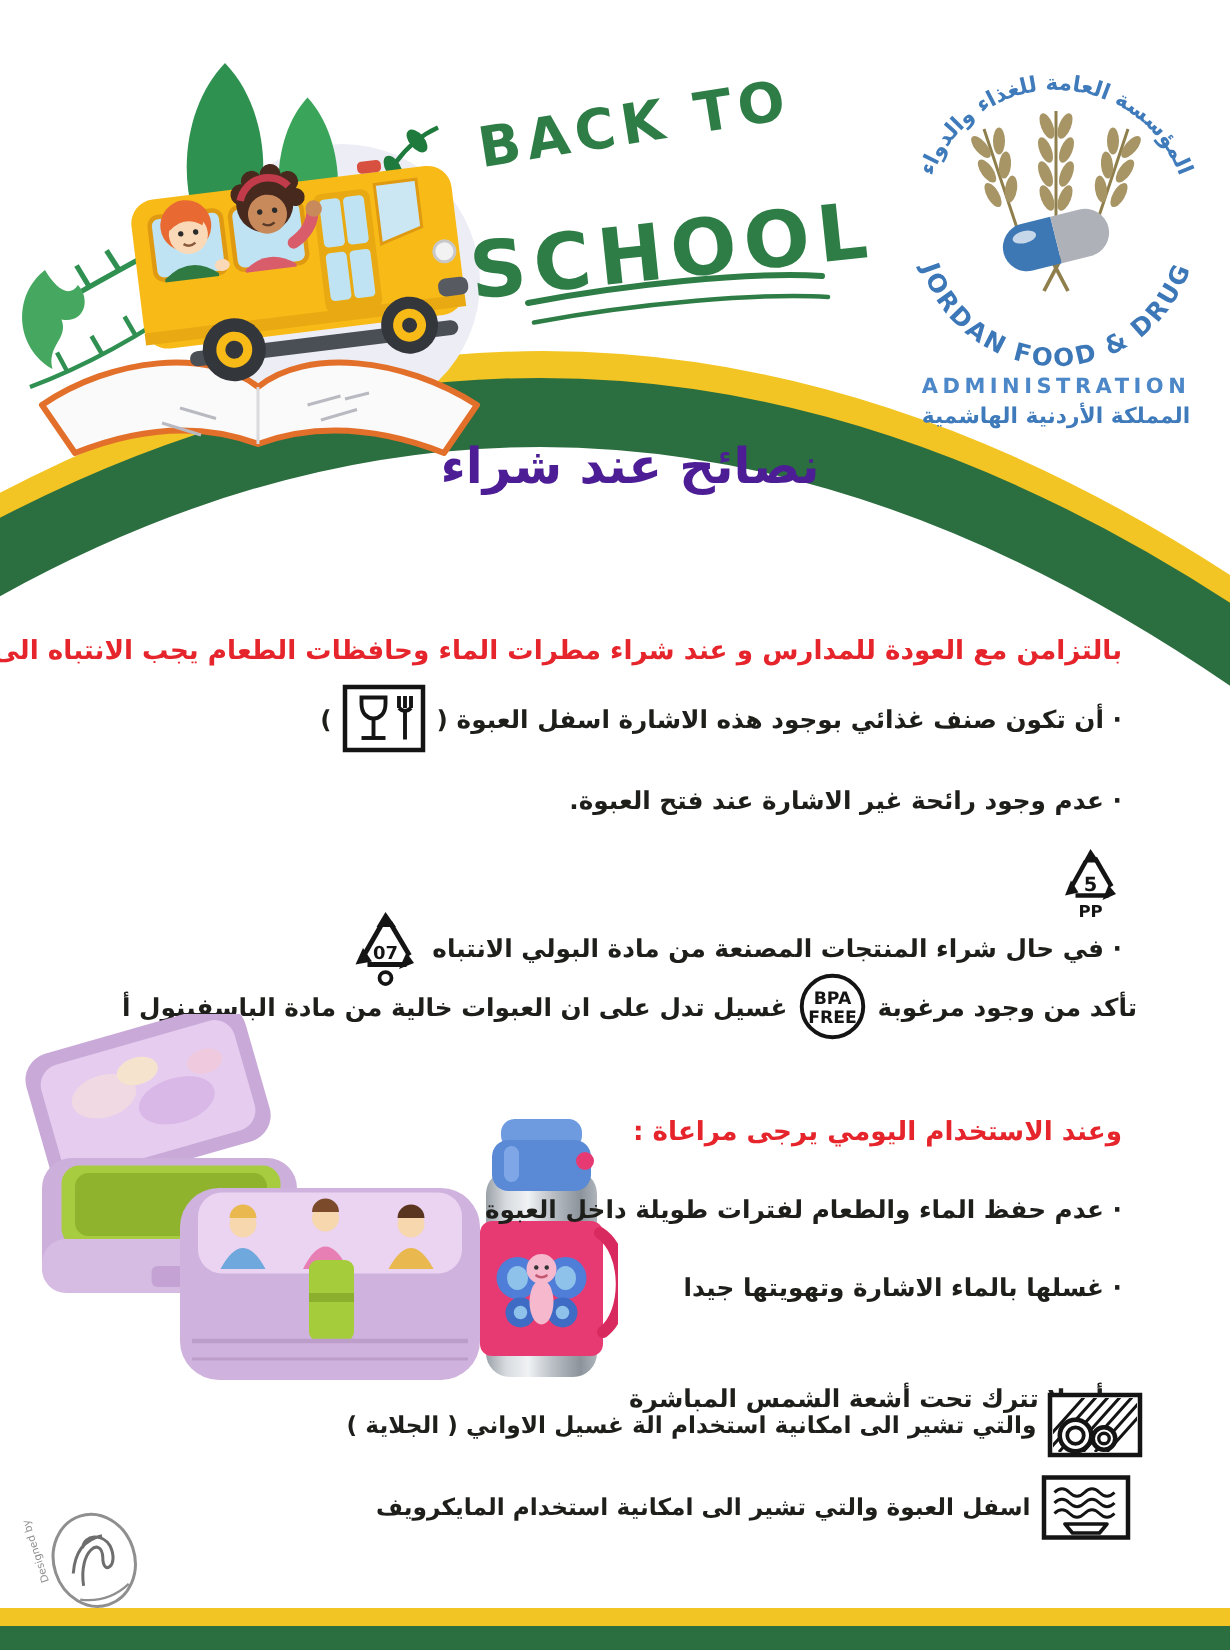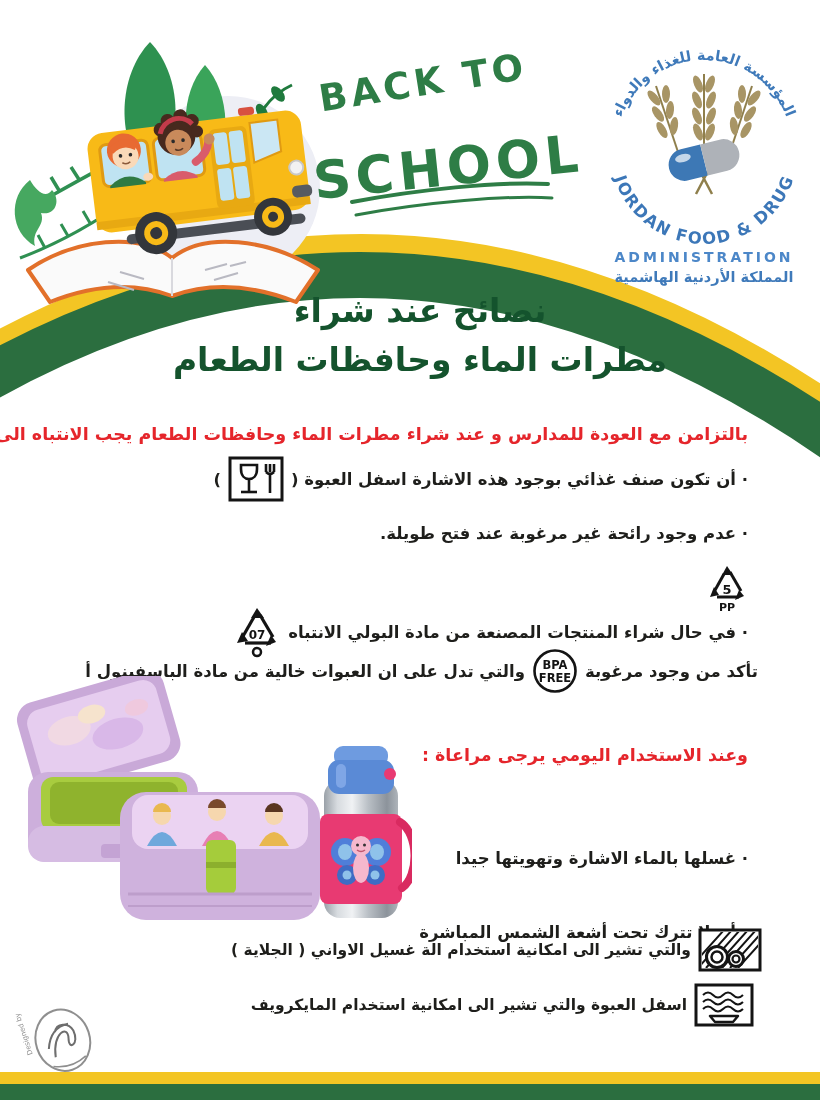--- a/index.html
+++ b/index.html
@@ -1,20 +1,20 @@
 <!DOCTYPE html>
 <html><head>
 <meta charset="utf-8">
 <style>
   html,body{margin:0;padding:0;background:#fff;}
   .page{position:relative;width:820px;height:1100px;background:#fff;overflow:hidden;
         font-family:"DejaVu Sans",sans-serif;}
   .abs{position:absolute;}
   .title{position:absolute;left:110px;top:294px;width:620px;text-align:center;
-         color:#14532d;font-weight:bold;font-size:33px;line-height:1.0;}
+         color:#4c1d95;font-weight:bold;font-size:33px;line-height:1.0;}
   .title div{margin-bottom:16px;}
   .redh{position:absolute;color:#E5252B;font-weight:bold;font-size:17.5px;white-space:nowrap;}
   .bullet{position:absolute;color:#1E1E1B;font-weight:bold;font-size:16.5px;white-space:nowrap;
           display:flex;align-items:center;gap:7px;}
   .ic{display:inline-flex;flex-shrink:0;}
   .foot-y{position:absolute;left:0;top:1072px;width:820px;height:12px;background:#F3C524;}
   .foot-g{position:absolute;left:0;top:1084px;width:820px;height:16px;background:#2B6E3F;}
   svg{display:block;}
   text{font-family:"DejaVu Sans",sans-serif;}
 </style>
@@ -153,21 +153,20 @@
     </g>
     <text font-size="16.5" font-weight="bold" letter-spacing="1.5" fill="#3C77B8">
       <textPath href="#arcBot" startOffset="50%" text-anchor="middle">JORDAN FOOD &amp; DRUG</textPath>
     </text>
     <text x="112" y="236" text-anchor="middle" font-size="14" font-weight="bold" letter-spacing="3" fill="#4C87C8">ADMINISTRATION</text>
     <text x="112" y="256" text-anchor="middle" font-size="14.5" font-weight="bold" fill="#3F7ABA">المملكة الأردنية الهاشمية</text>
   </svg>
 
   <div class="title">
     <div>نصائح عند شراء</div>
-    <div>مطرات الماء وحافظات الطعام</div>
   </div>
 
   <div class="redh" dir="rtl" style="top:424px;right:72px;">بالتزامن مع العودة للمدارس و عند شراء مطرات الماء وحافظات الطعام يجب الانتباه الى :</div>
 
   <div class="bullet" dir="rtl" style="top:456px;right:72px;">
     <span>· أن تكون صنف غذائي بوجود هذه الاشارة اسفل العبوة (</span>
     <span class="ic">
       <svg width="56" height="46" viewBox="0 0 56 46">
         <rect x="2" y="2" width="52" height="42" fill="#fff" stroke="#141414" stroke-width="3"></rect>
         <g stroke="#141414" stroke-width="2.6" fill="none">
@@ -177,21 +176,21 @@
           <path d="M38 8 v8 M42 8 v8 M46 8 v8"></path>
           <path d="M38 16 q4 4 8 0"></path>
             <path d="M42 18 V 37"></path>
         </g>
       </svg>
     </span>
     <span>)</span>
   </div>
 
   <div class="bullet" dir="rtl" style="top:524px;right:72px;">
-    <span>· عدم وجود رائحة غير مرغوبة عند فتح طويلة.</span>
+    <span>· عدم وجود رائحة غير الاشارة عند فتح العبوة.</span>
   </div>
 
   <div class="bullet" dir="rtl" style="top:564px;right:72px;">
     <span class="ic">
       <svg width="42" height="48" viewBox="0 0 42 48">
         <g stroke="#141414" stroke-width="3" fill="none" stroke-linejoin="round">
           <path d="M24 8 L35 27"></path>
             <path d="M33 33 L11 33"></path>
             <path d="M8 28 L18 10"></path>
         </g>
@@ -228,21 +227,21 @@
 
   <div class="bullet" dir="rtl" style="top:648px;right:62px;">
     <span>تأكد من وجود مرغوبة</span>
     <span class="ic">
       <svg width="46" height="46" viewBox="0 0 46 46">
         <circle cx="23" cy="23" r="20.5" fill="#fff" stroke="#141414" stroke-width="2.6"></circle>
         <text x="23" y="21" text-anchor="middle" font-size="11.5" font-weight="bold" fill="#141414">BPA</text>
         <text x="23" y="34" text-anchor="middle" font-size="11.5" font-weight="bold" fill="#141414">FREE</text>
       </svg>
     </span>
-    <span>والتي تدل على ان العبوات خالية من مادة الباسفينول أ</span>
+    <span>غسيل تدل على ان العبوات خالية من مادة الباسفينول أ</span>
   </div>
 
   <svg class="abs" style="left:2px;top:676px;" width="410" height="265" viewBox="0 0 410 265">
     <defs>
       <linearGradient id="steel" x1="0" y1="0" x2="1" y2="0">
         <stop offset="0" stop-color="#9AA1A8"></stop>
           <stop offset="0.18" stop-color="#D7DBDF"></stop>
         <stop offset="0.38" stop-color="#F0F2F4"></stop>
           <stop offset="0.6" stop-color="#B9BFC5"></stop>
         <stop offset="0.85" stop-color="#8C939B"></stop>
@@ -303,20 +302,23 @@
         <circle cx="355.5" cy="169" r="1.5" fill="#333"></circle>
           <circle cx="362.5" cy="169" r="1.5" fill="#333"></circle>
         <path d="M355 174 q4 3 8 0" stroke="#C2576F" stroke-width="1.5" fill="none"></path>
         <path d="M354 161 q-3 -6 -8 -7 M364 161 q3 -6 8 -7" stroke="#E83A72" stroke-width="2" fill="none"></path>
       </g>
     </g>
   </svg>
 
   <div class="redh" dir="rtl" style="top:745px;right:72px;">وعند الاستخدام اليومي يرجى مراعاة :</div>
 
+  <div class="bullet" dir="rtl" style="top:797px;right:72px;">
+    <span>· عدم حفظ الماء والطعام لفترات طويلة داخل العبوة</span>
+  </div>
 
   <div class="bullet" dir="rtl" style="top:849px;right:72px;">
     <span>· غسلها بالماء الاشارة وتهويتها جيدا</span>
   </div>
 
   <div class="bullet" dir="rtl" style="top:899px;right:72px;margin-top:24px;">
     <span>· أن لا تترك تحت أشعة الشمس المباشرة</span>
   </div>
 
   <div class="bullet" dir="rtl" style="top:928px;right:58px;font-size:15.5px;">

